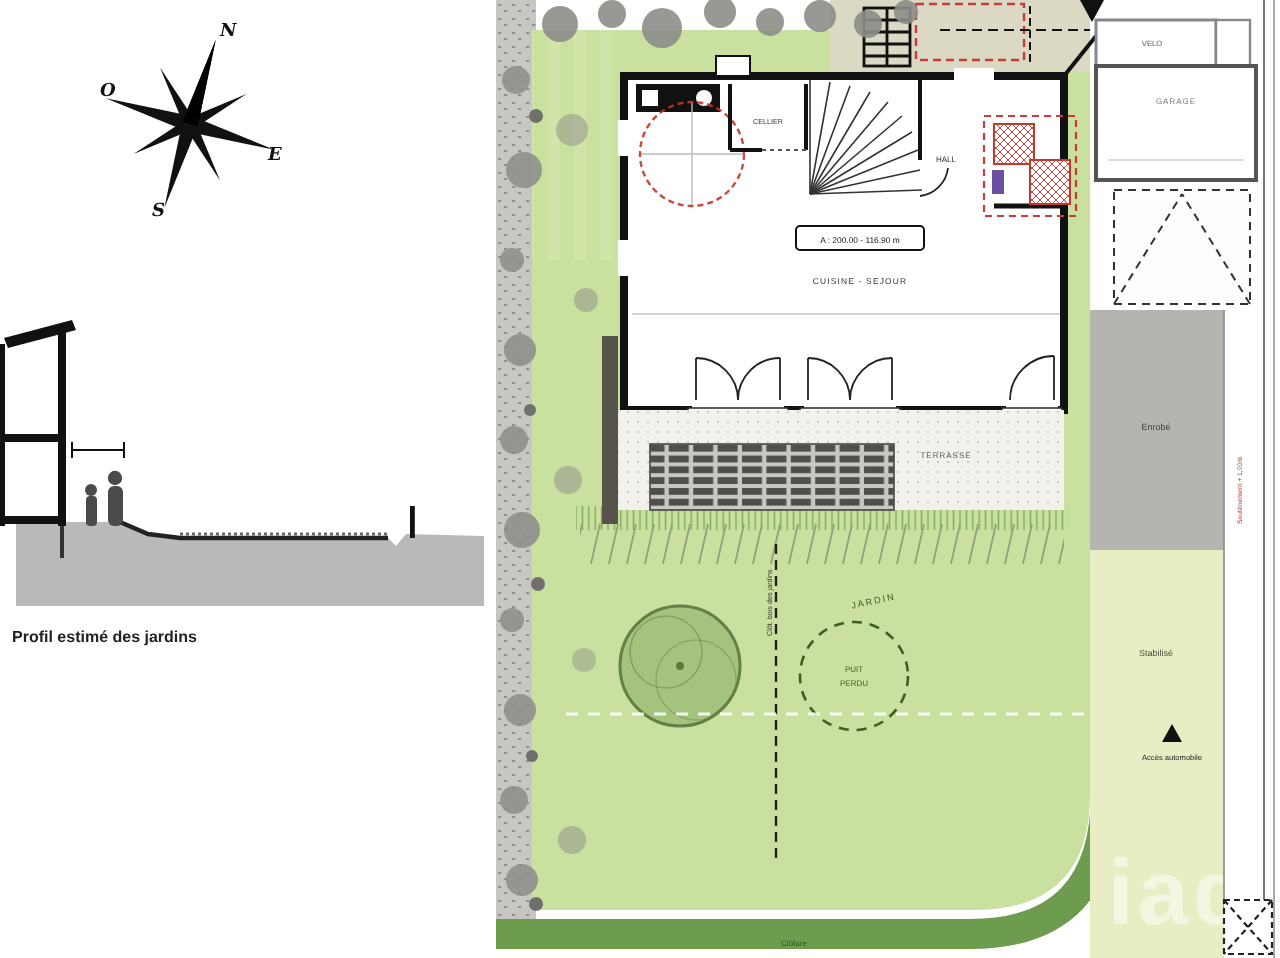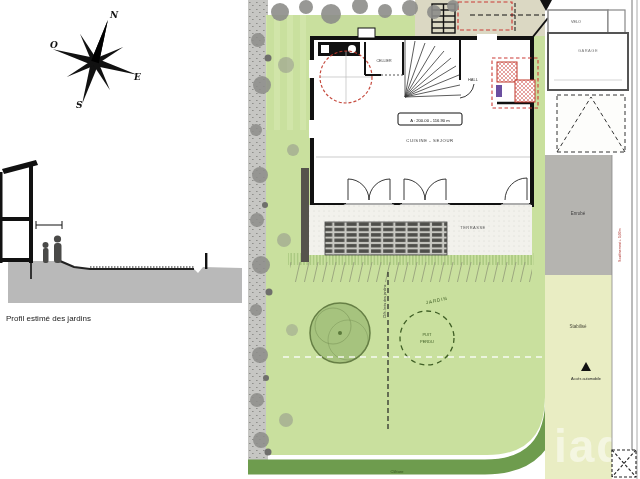--- a/index.html
+++ b/index.html
@@ -1,20 +1,20 @@
 <!DOCTYPE html>
 <html><head>
 <meta charset="utf-8">
 <style>
   html,body{margin:0;padding:0;background:#fff;}
   .canvas{position:relative;width:640px;height:479px;background:#ffffff;overflow:hidden;
           font-family:"Liberation Sans",sans-serif;}
   .left-panel{position:absolute;left:0;top:0;width:248px;height:479px;background:#fff;}
   svg{display:block;}
-  .caption{position:absolute;left:6px;top:314px;font-size:8px;font-weight:normal;color:#222;
+  .caption{position:absolute;left:6px;top:314px;font-size:8px;font-weight:bold;color:#222;
            font-family:"Liberation Sans",sans-serif;}
   text{font-family:"Liberation Sans",sans-serif;}
   .compass-label{font-family:"DejaVu Serif",serif;font-style:italic;font-weight:bold;}
 </style>
 </head>
 <body>
 
 <div class="canvas">
 
   <div class="left-panel">

